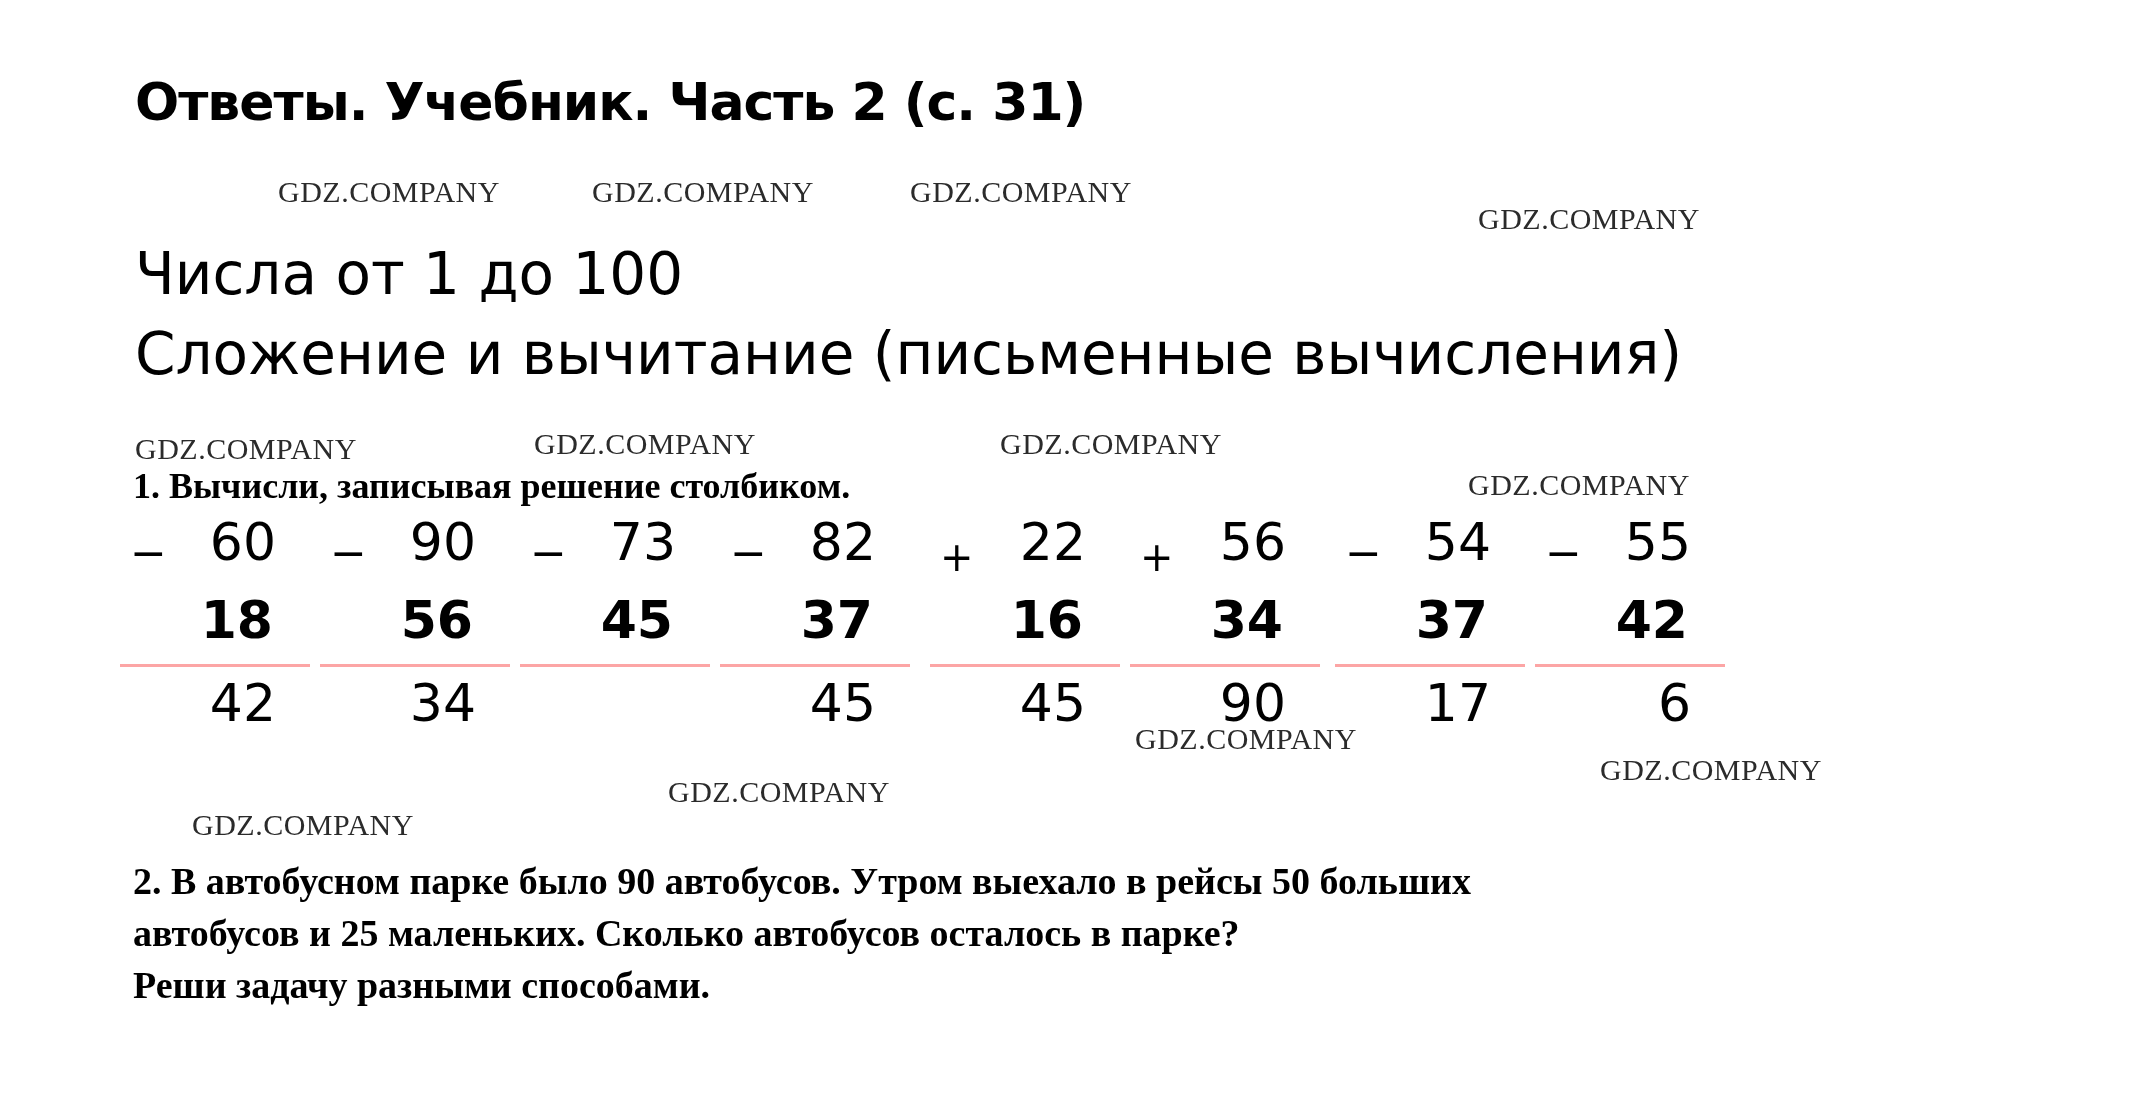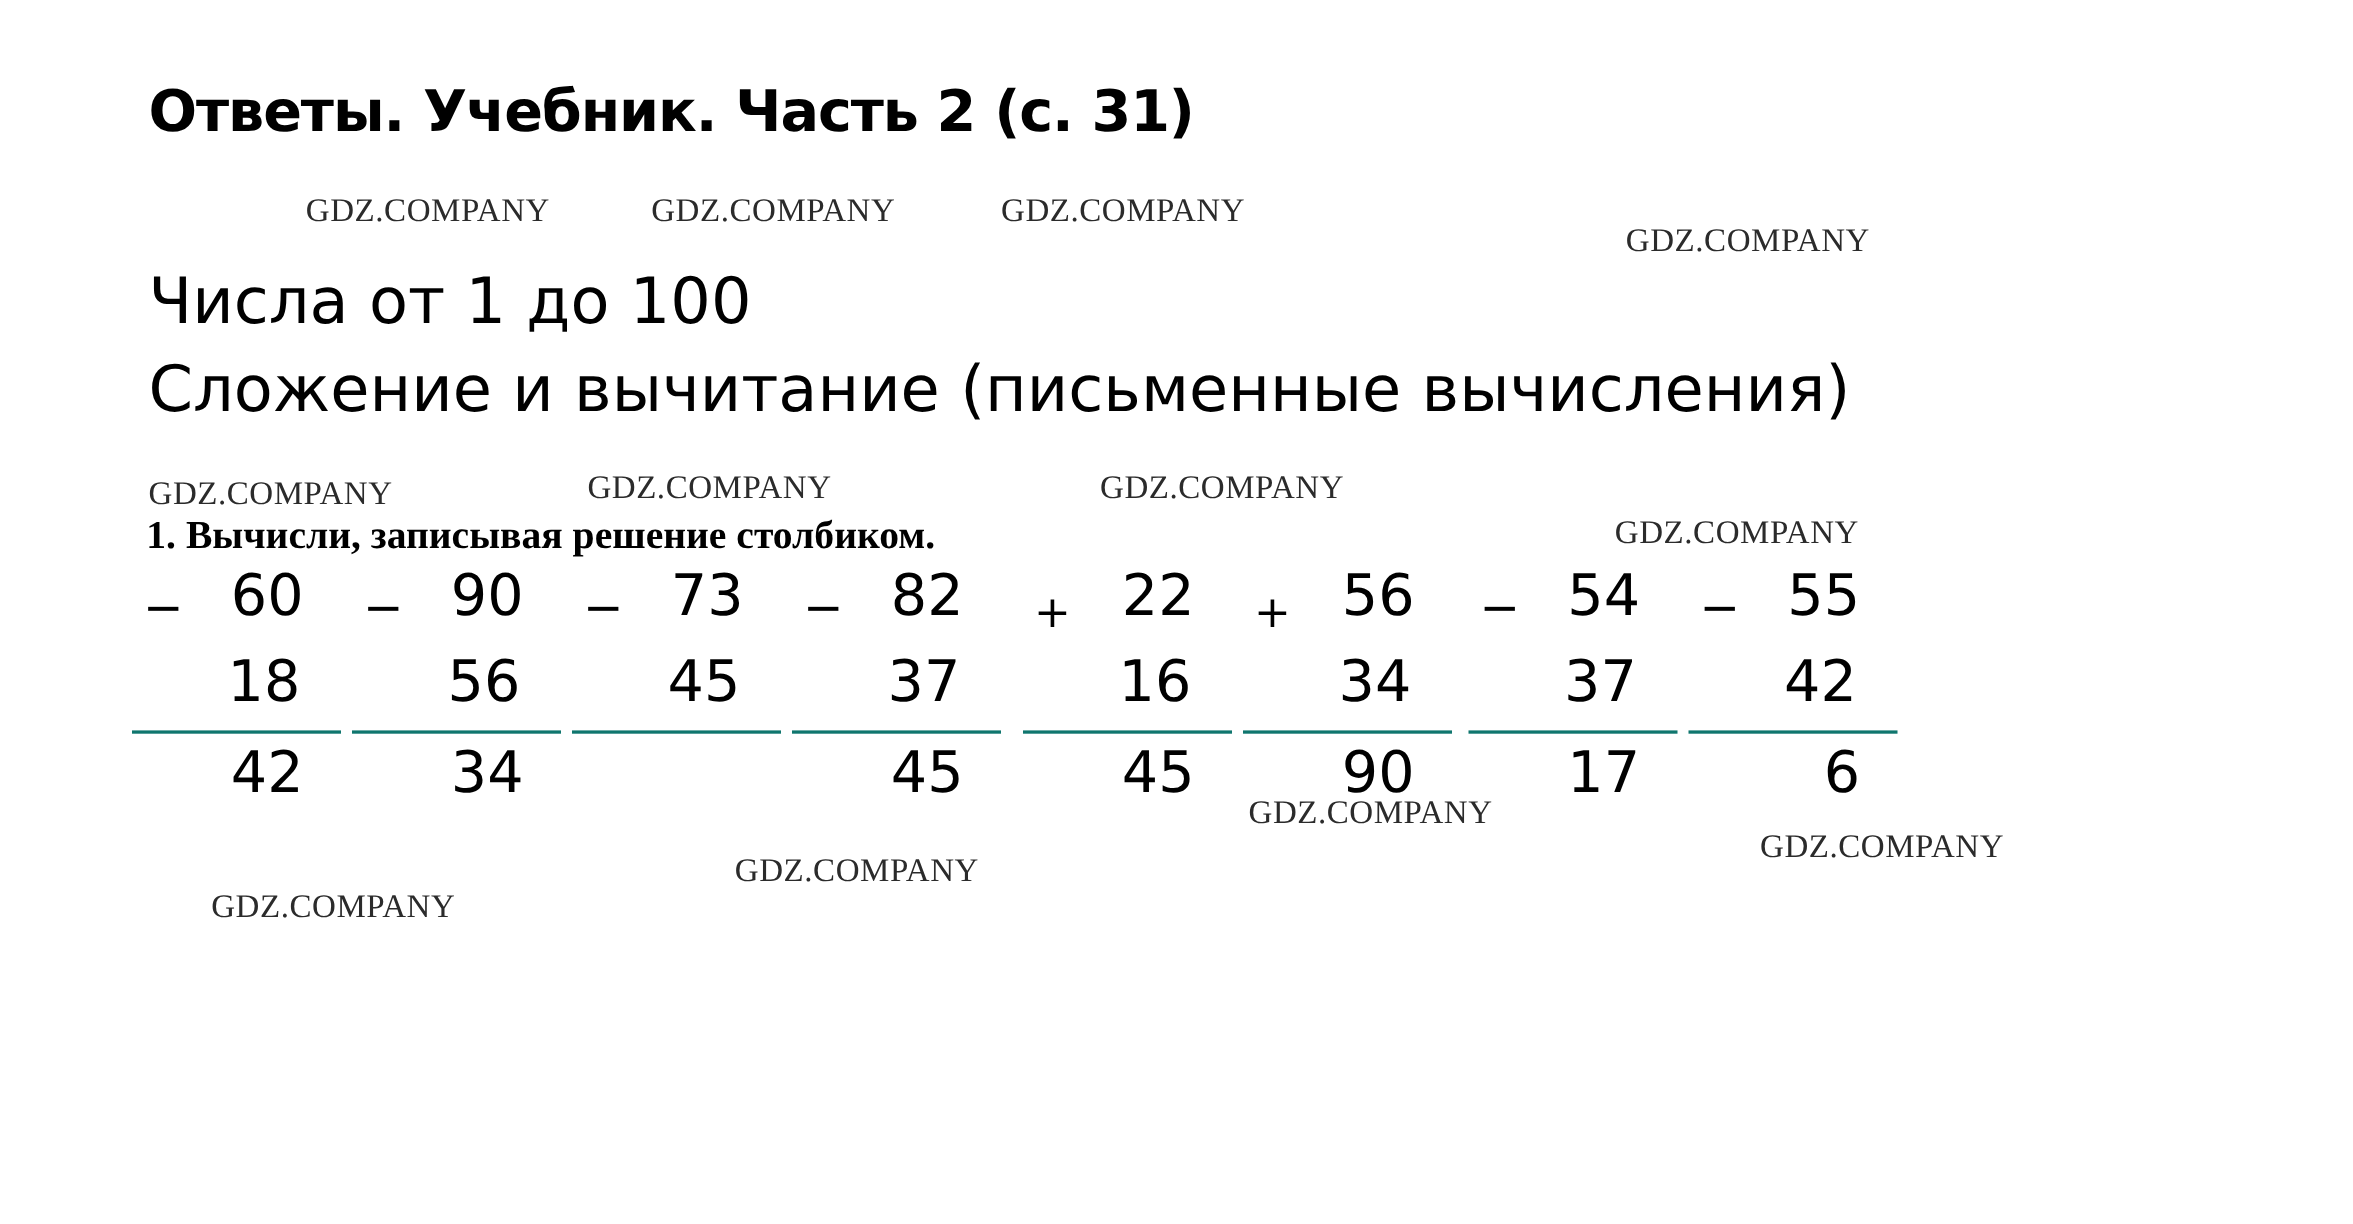--- a/index.html
+++ b/index.html
@@ -89,22 +89,23 @@
   }
   .sign {
     position: absolute;
     left: 10px;
     font-size: 46px;
     line-height: 78px;
   }
   .op-minus { top: 2px; font-size: 44px; }
   .op-plus { top: 6px; font-size: 40px; }
   .row-mid {
-    border-bottom: 3px solid #0f766e;
+    border-bottom: 3px solid #fca5a5;
     height: 74px;
+    font-weight: bold;
   }
   .row-mid .num { padding: 0 3px; }
   .row-res { padding-top: 6px; }
 
   
   .task2 {
     position: absolute;
     left: 133px;
     top: 855px;
     width: 1870px;
@@ -177,14 +178,19 @@
         <div class="row-mid"><span class="num">37</span></div>
         <div class="row-res"><span class="num">17</span></div>
       </div>
       <div class="colblock" style="left: 1415px;">
         <div class="row-top"><span class="sign op-minus">−</span><span class="num">55</span></div>
         <div class="row-mid"><span class="num">42</span></div>
         <div class="row-res"><span class="num">6</span></div>
       </div>
     </div>
 
+  <div class="task2">
+    <div class="line">2. В автобусном парке было 90 автобусов. Утром выехало в рейсы 50 больших</div>
+    <div class="line">автобусов и 25 маленьких. Сколько автобусов осталось в парке?</div>
+    <div class="line">Реши задачу разными способами.</div>
+  </div>
 
 </div>
 
 </body></html>

